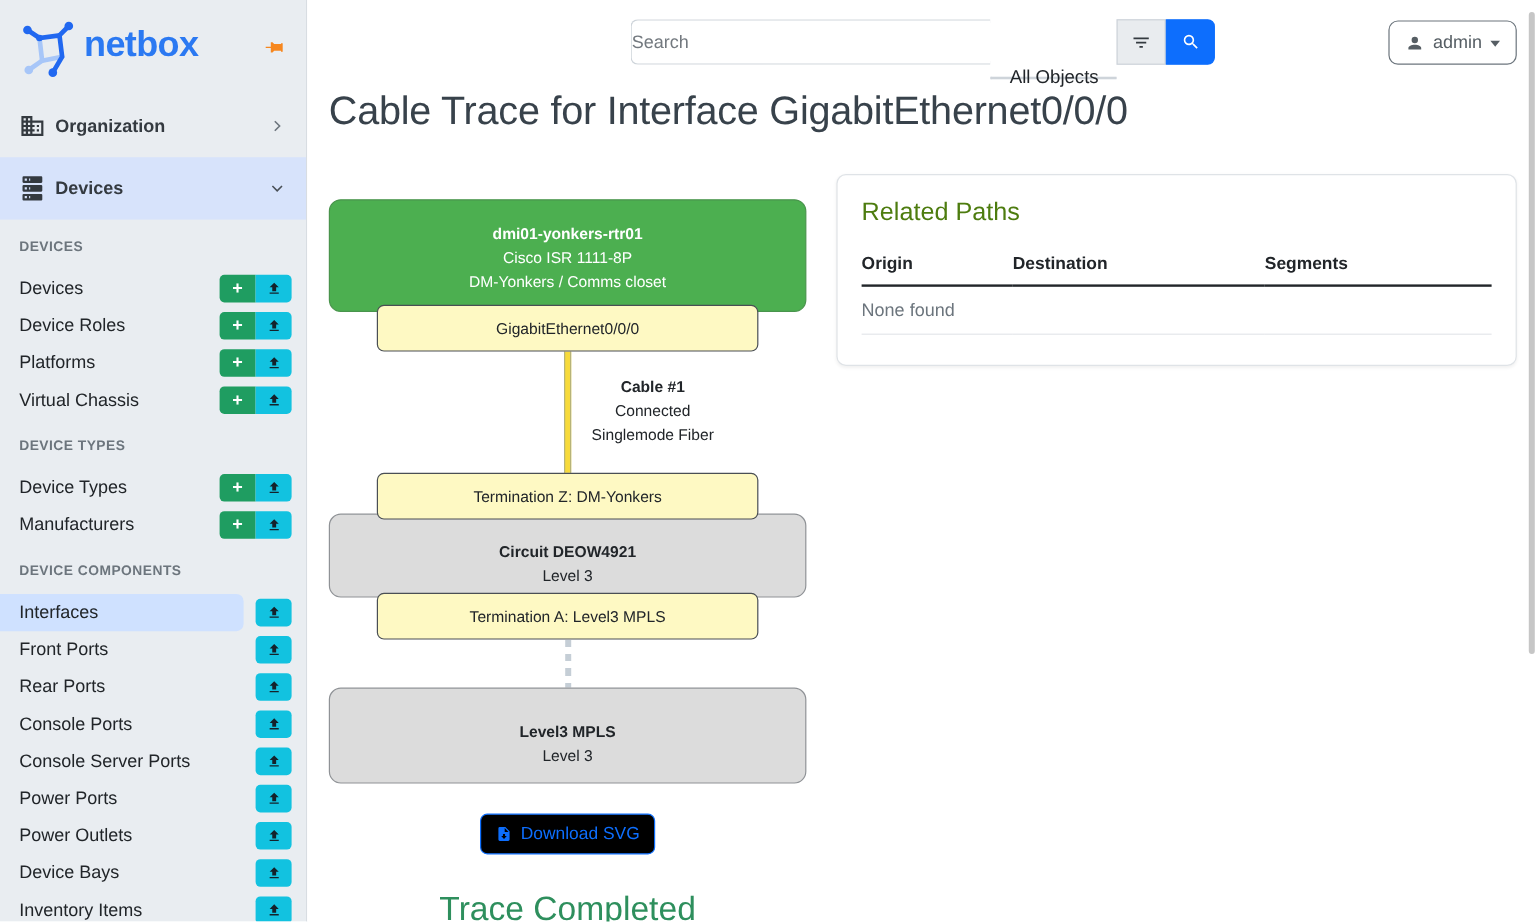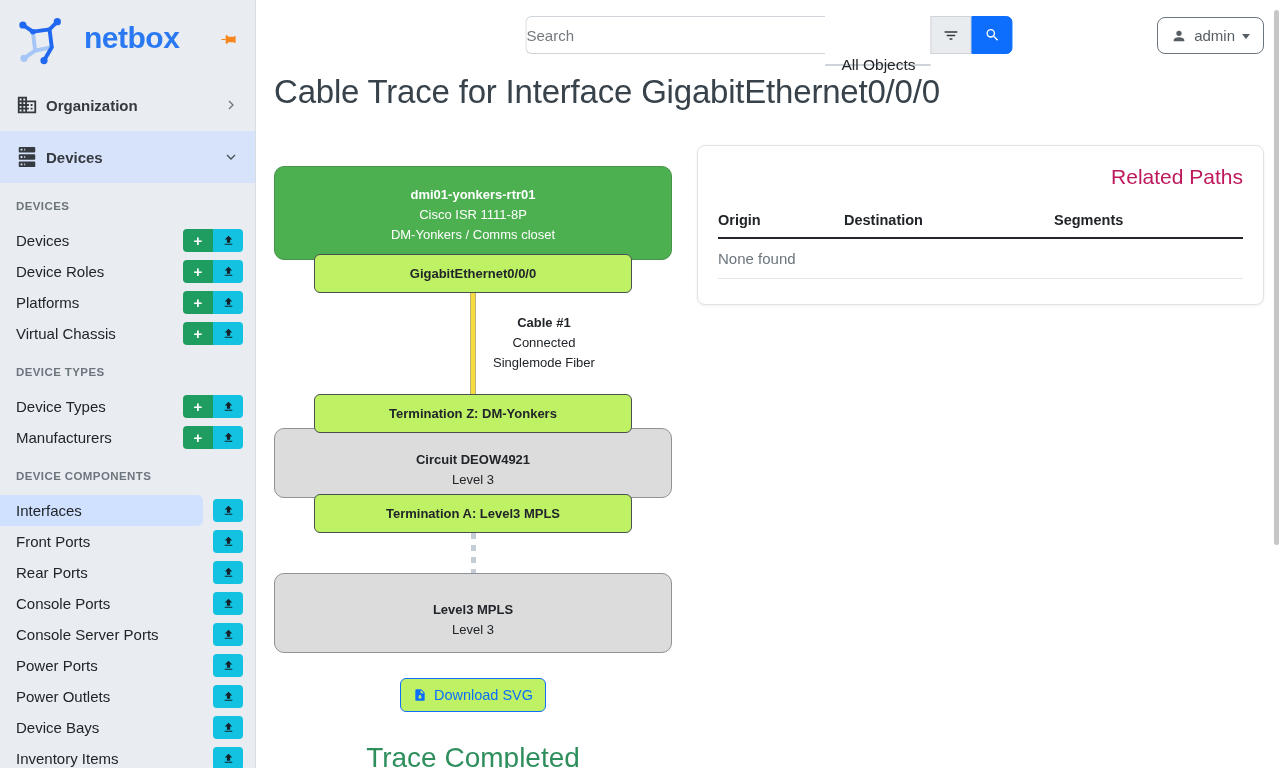--- a/index.html
+++ b/index.html
@@ -16,21 +16,21 @@
   .sidebar {
     width: 256px; min-width: 256px; height: 768px;
     background: #e9edf1;
     border-right: 1px solid #d8dde2;
     overflow: hidden;
   }
   .logo-row {
     height: 79px; display: flex; align-items: center;
     padding: 0 18px 0 14px;
   }
-  .logo { display: flex; align-items: center; gap: 20px; cursor: pointer; }
+  .logo { display: flex; align-items: center; gap: 6px; cursor: pointer; }
   .logo-text {
     font-size: 30px; font-weight: bold; color: #2b79f2; letter-spacing: -0.5px;
     padding-bottom: 4px;
   }
   .pin { margin-left: auto; display: flex; }
   .navrow {
     height: 52px; display: flex; align-items: center; gap: 8px;
     padding: 0 16px; font-size: 15px; font-weight: bold; color: #343a40;
     cursor: pointer;
   }
@@ -112,23 +112,23 @@
   .trace-col { width: 398px; padding-top: 21px; display: flex; flex-direction: column; align-items: center; }
   .node {
     width: 398px; border-radius: 10px; text-align: center;
     position: relative; z-index: 1;
   }
   .node-green { background: #4caf50; border: 1px solid #49944c; color: #fff; height: 94px; padding-top: 18px; }
   .node-gray { background: #dcdcdc; border: 1px solid #8f9296; color: #212529; }
   .node .t1 { font-size: 13px; font-weight: bold; line-height: 20px; }
   .node .t2 { font-size: 13px; line-height: 20px; }
   .term-box {
-    width: 318px; height: 39px; background: #bef264; border: 1px solid #4a4f54;
+    width: 318px; height: 39px; background: #fef9c3; border: 1px solid #4a4f54;
     border-radius: 6px; display: flex; align-items: center; justify-content: center;
-    font-size: 13px; font-weight: bold; color: #212529;
+    font-size: 13px; font-weight: normal; color: #212529;
     position: relative; z-index: 3;
   }
   .term-iface { margin-top: -6px; }
   .cable-seg { height: 101px; width: 398px; position: relative; }
   .cable-line {
     position: absolute; left: 50%; transform: translateX(-50%);
     top: 0; bottom: 0; width: 6px; background: #f7da3b;
     border-left: 1px solid #b6b37a; border-right: 1px solid #b6b37a;
   }
   .cable-label {
@@ -137,35 +137,35 @@
   }
   .cable-label .cl1 { font-weight: bold; }
   .node-circuit { height: 70px; margin-top: -5px; padding-top: 21px; z-index: 1; }
   .term-a { margin-top: -4px; }
   .dotted-line {
     width: 5px; height: 40px;
     background: repeating-linear-gradient(to bottom, #c5ced6 0 6px, transparent 6px 12px);
   }
   .node-end { height: 80px; padding-top: 26px; }
   .dl-btn {
-    margin-top: 25px; height: 30px; background: #bef264;
+    margin-top: 25px; height: 30px; background: #000000;
     border: 1px solid #0d6efd; border-radius: 6px; color: #0d6efd;
     display: flex; align-items: center; gap: 7px; padding: 16px 12px;
     font-size: 14.5px; cursor: pointer; font-family: "Liberation Sans", sans-serif;
   }
   .trace-status { margin-top: 30px; font-size: 28px; color: #2e8f5d; }
 
   
   .card {
     flex: 1; margin-left: 25px; background: #fff;
     border: 1px solid #dfe3e7; border-radius: 8px;
     box-shadow: 0 1px 3px rgba(0,0,0,0.06);
     padding: 19px 20px 24px 20px; min-height: 160px;
   }
-  .card-title { font-size: 21px; font-weight: 400; color: #be185d; text-align: right; }
+  .card-title { font-size: 21px; font-weight: 400; color: #4d7c0f; }
   .rp-table { width: 100%; border-collapse: collapse; margin-top: 17px; }
   .rp-table th {
     text-align: left; font-size: 14.5px; font-weight: bold; color: #212529;
     padding: 6px 0 9px 0; border-bottom: 2px solid #22262a;
   }
   .rp-table th.c1 { width: 24%; }
   .rp-table th.c2 { width: 40%; }
   .rp-table th.c3 { width: 36%; }
   .rp-table td {
     font-size: 15px; color: #6c757d; padding: 11px 0;

